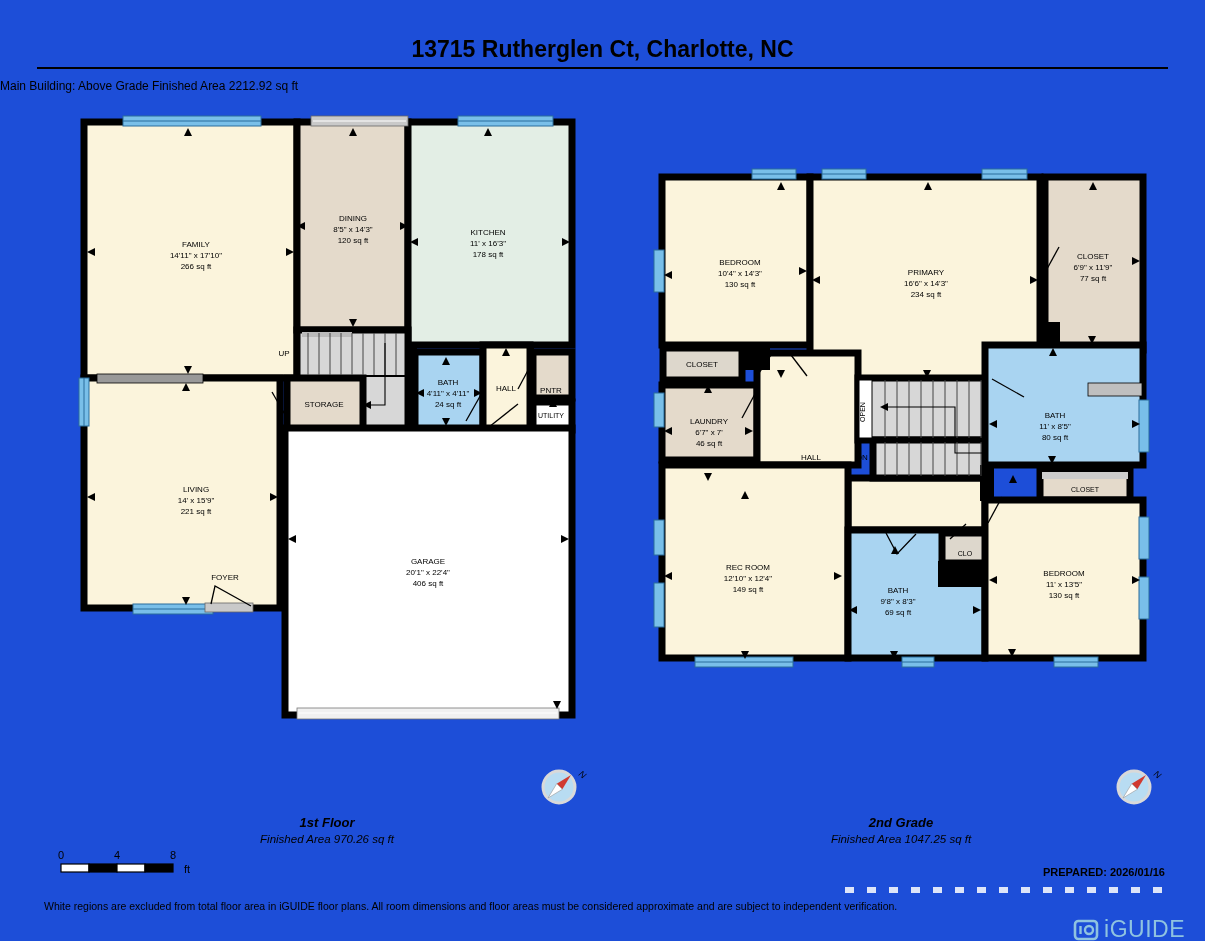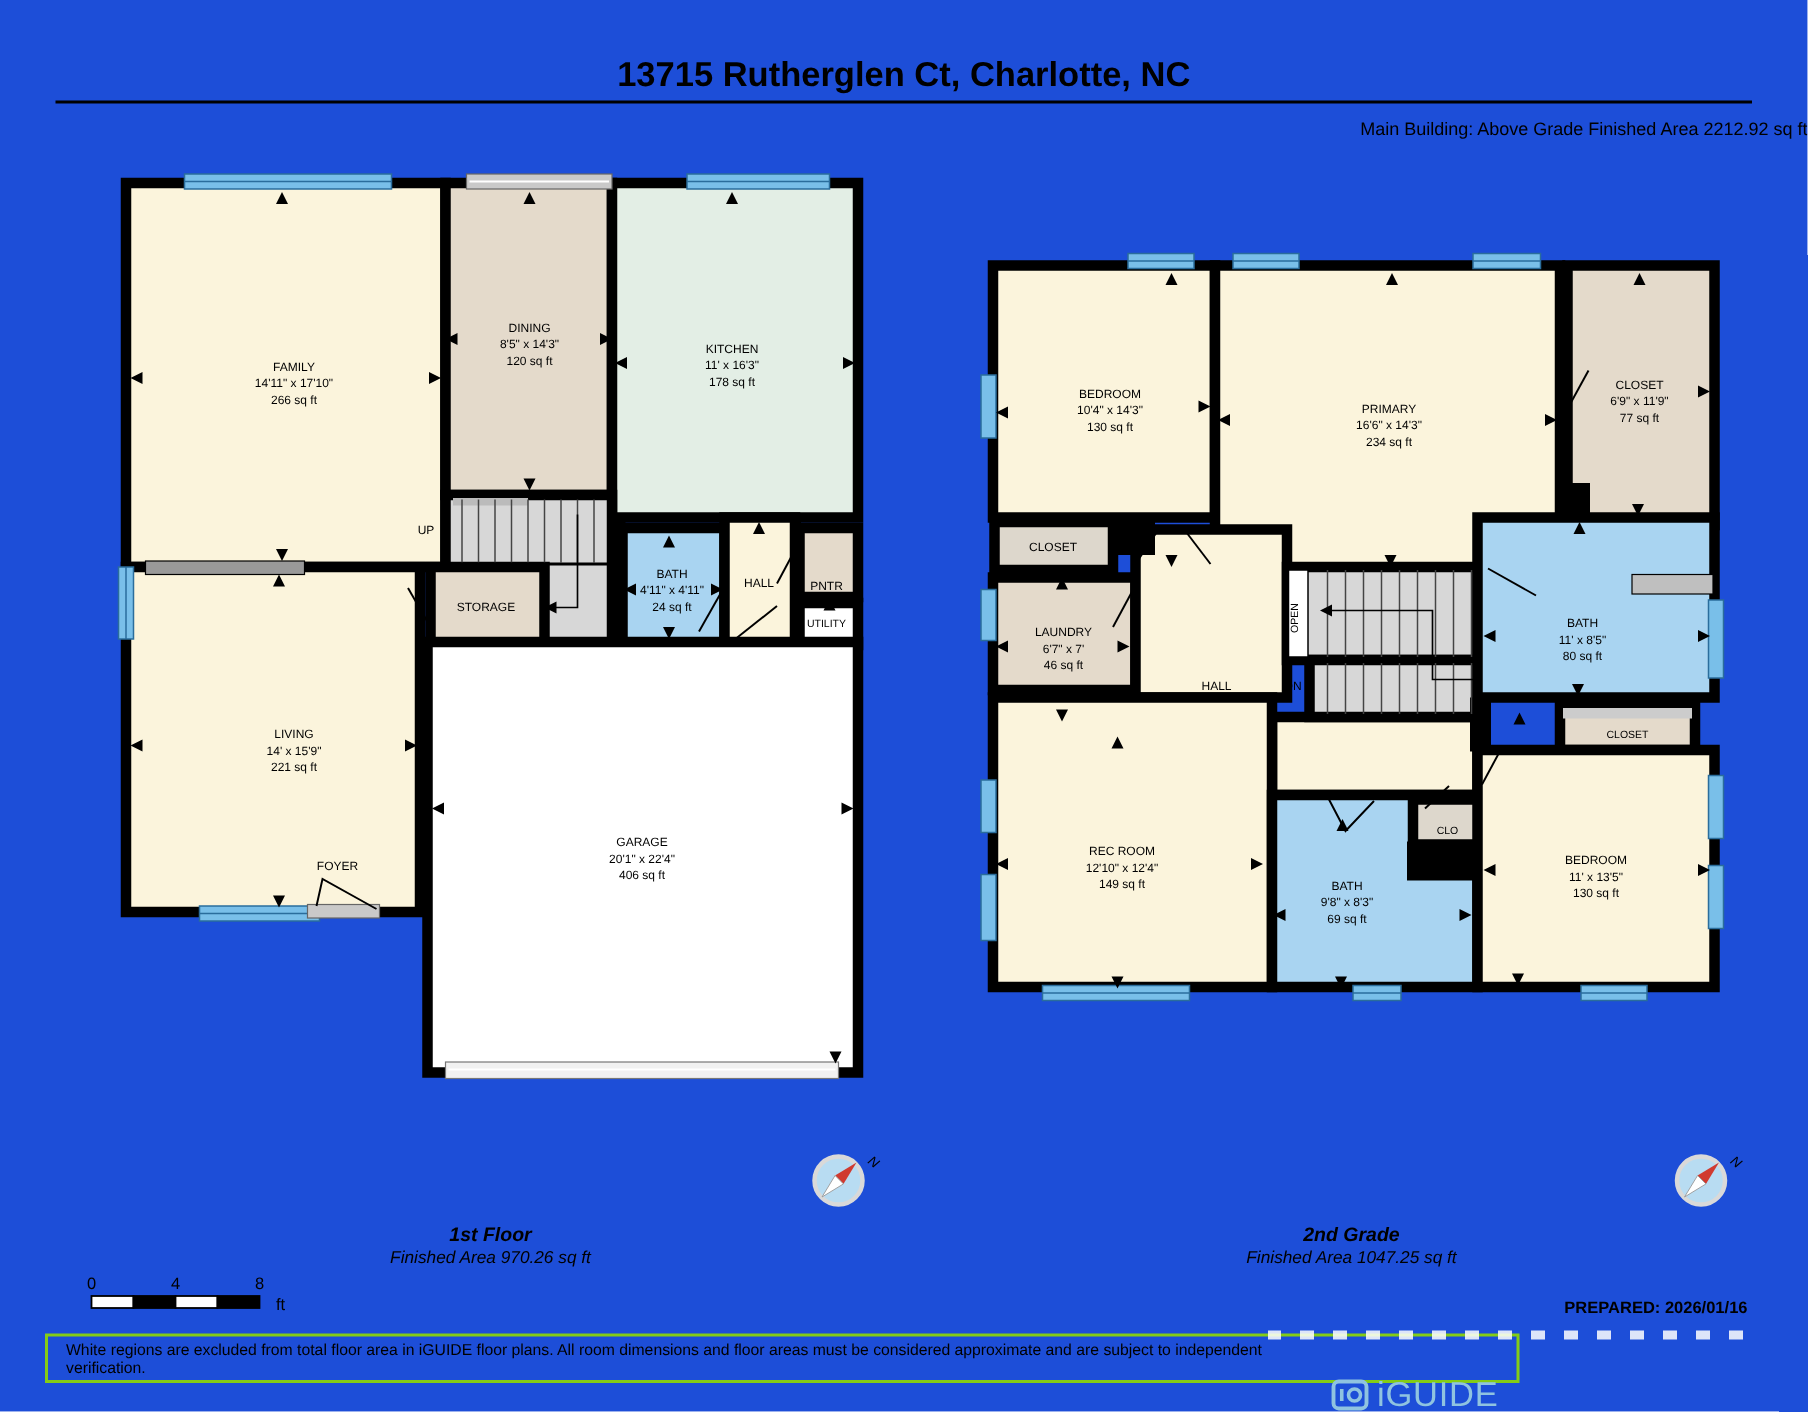--- a/index.html
+++ b/index.html
@@ -1,21 +1,21 @@
 <!DOCTYPE html>
 <html style="--room-cream: #FBF4DC; --room-tan: #E4DACB; --room-tan2: #DDD7CC; --room-mint: #E3EEE5; --room-blue: #A9D4F1; --room-white: #FFFFFF; --stairs-gray: #D7D7D7; --wall-black: #000000; --window-blue: #79BFE9; --window-line: #2A6D9C; --door-gray: #C9C9C9; --beam-gray: #999999; --counter-gray: #BFBFBF; --compass-blue: #B8DCF2; --compass-red: #D03A30; --logo-blue: #8FC3E0;"><head>
 <meta charset="utf-8">
 <style>
   html,body{margin:0;padding:0;background:#fff;}
   .page{position:relative;width:1205px;height:941px;background:#1d4ed8;overflow:hidden;
         font-family:"Liberation Sans",sans-serif;color:#000;}
   .title{position:absolute;top:36px;left:0;width:100%;text-align:center;
          font-size:23px;font-weight:bold;}
   .title-rule{position:absolute;top:67px;left:37px;width:1131px;height:2px;background:#000;}
-  .subtitle{position:absolute;top:79px;left:0;width:100%;text-align:right;font-size:12px;}
+  .subtitle{position:absolute;top:79px;left:0;width:100%;text-align:left;font-size:12px;}
   .plan{position:absolute;}
   .rm{stroke:var(--wall-black);stroke-width:7;}
   .rm-cream{fill:var(--room-cream);} .rm-tan{fill:var(--room-tan);}
   .rm-tan2{fill:var(--room-tan2);} .rm-mint{fill:var(--room-mint);}
   .rm-blue{fill:var(--room-blue);} .rm-white{fill:var(--room-white);}
   .rm-gray{fill:var(--stairs-gray);}
   .lbl{font-family:"Liberation Sans",sans-serif;font-size:8px;fill:#000;text-anchor:middle;}
   .small{font-size:7px;}
   .arr{fill:#000;}
   .door{stroke:#000;stroke-width:1.3;fill:none;}
@@ -28,22 +28,22 @@
   .counter{fill:var(--counter-gray);stroke:#000;stroke-width:.8;}
   .blk{fill:#000;} .retpath{stroke:#000;stroke-width:1.1;fill:none;}
   .wline{stroke:#fff;stroke-width:1.2;}
   .floor-label{position:absolute;width:260px;text-align:center;line-height:1.3;font-style:italic;}
   .floor-label .fl-name{font-size:13px;font-weight:bold;}
   .floor-label .fl-area{font-size:11.5px;}
   .compass{position:absolute;width:50px;height:50px;}
   .scalebar{position:absolute;left:55px;top:846px;}
   .sb-txt{font-family:"Liberation Sans",sans-serif;font-size:11px;fill:#000;text-anchor:middle;}
   .prepared{position:absolute;right:40px;top:866px;font-size:11px;font-weight:bold;}
-  .footer-box{position:absolute;left:30px;top:889px;width:983px;height:33px;
-              border:2px solid #84cc16;box-sizing:border-box;display:flex;
+  .footer-box{position:absolute;left:30px;top:889px;width:1169px;height:33px;
+              border:2px solid #1d4ed8;box-sizing:border-box;display:flex;
               align-items:center;justify-content:space-between;padding:0 12px;gap:32px;}
   .disclaimer{font-size:10.5px;}
   .logo{display:flex;align-items:center;gap:5px;color:var(--logo-blue);margin-top:48px;}
   .logo-text{font-size:23px;letter-spacing:.5px;}
   .watermark-dashes{position:absolute;left:845px;top:887px;width:322px;height:6px;
      background:repeating-linear-gradient(90deg,rgba(255,255,255,.85) 0 9px,rgba(255,255,255,0) 9px 22px);}
 </style>
 </head>
 <body>
 

